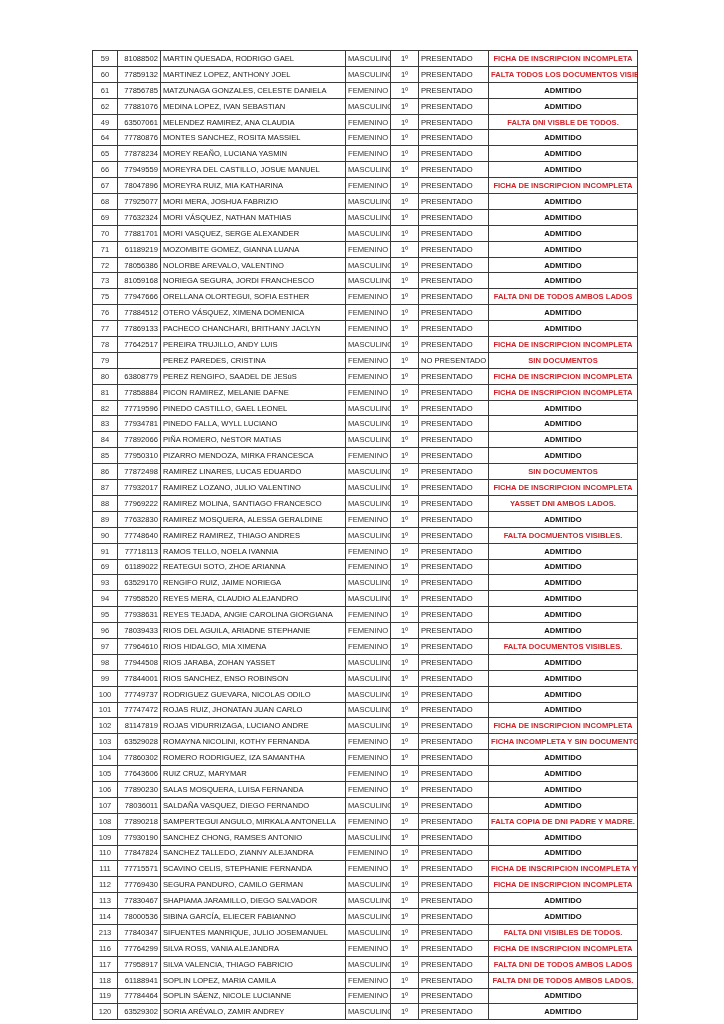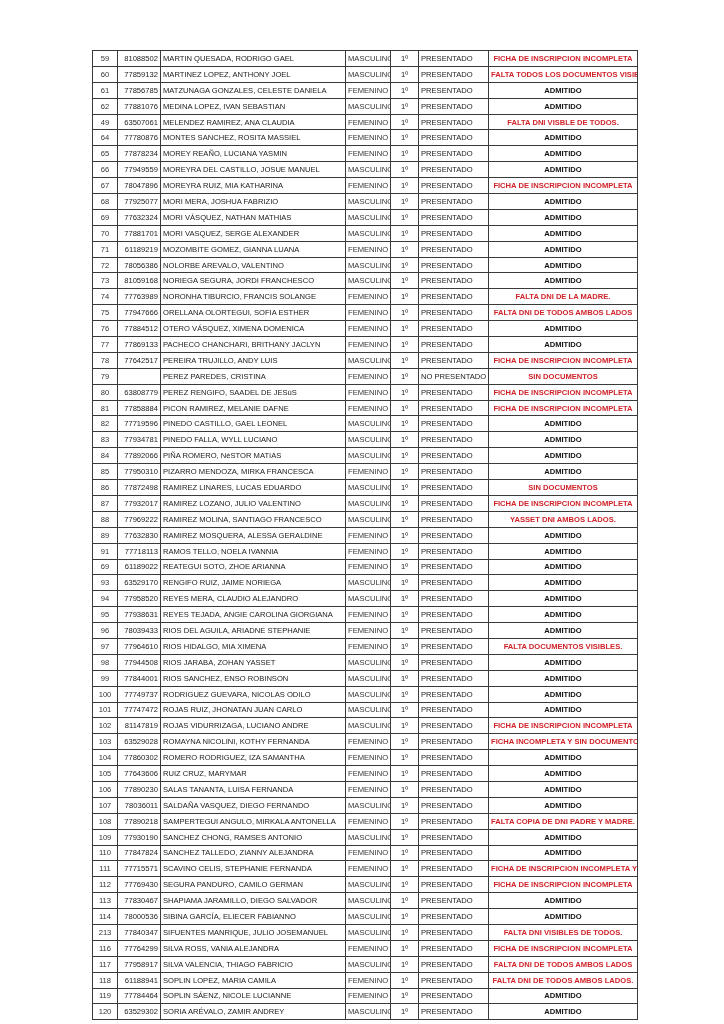--- a/index.html
+++ b/index.html
@@ -166,29 +166,20 @@
       <tr>
         <td class="c-num">73</td>
         <td class="c-dni">81059168</td>
         <td class="c-name">NORIEGA SEGURA, JORDI FRANCHESCO</td>
         <td class="c-sex">MASCULINO</td>
         <td class="c-grade">1º</td>
         <td class="c-state">PRESENTADO</td>
         <td class="c-obs ok" style="color: rgb(17, 17, 17);">ADMITIDO</td>
       </tr>
       <tr>
-        <td class="c-num">74</td>
-        <td class="c-dni">77763989</td>
-        <td class="c-name">NORONHA TIBURCIO, FRANCIS SOLANGE</td>
-        <td class="c-sex">FEMENINO</td>
-        <td class="c-grade">1º</td>
-        <td class="c-state">PRESENTADO</td>
-        <td class="c-obs bad" style="color: rgb(208, 35, 42);">FALTA DNI DE LA MADRE.</td>
-      </tr>
-      <tr>
         <td class="c-num">75</td>
         <td class="c-dni">77947666</td>
         <td class="c-name">ORELLANA OLORTEGUI, SOFIA ESTHER</td>
         <td class="c-sex">FEMENINO</td>
         <td class="c-grade">1º</td>
         <td class="c-state">PRESENTADO</td>
         <td class="c-obs bad" style="color: rgb(208, 35, 42);">FALTA DNI DE TODOS AMBOS LADOS</td>
       </tr>
       <tr>
         <td class="c-num">76</td>
@@ -310,20 +301,29 @@
       <tr>
         <td class="c-num">89</td>
         <td class="c-dni">77632830</td>
         <td class="c-name">RAMIREZ MOSQUERA, ALESSA GERALDINE</td>
         <td class="c-sex">FEMENINO</td>
         <td class="c-grade">1º</td>
         <td class="c-state">PRESENTADO</td>
         <td class="c-obs ok" style="color: rgb(17, 17, 17);">ADMITIDO</td>
       </tr>
       <tr>
+        <td class="c-num">90</td>
+        <td class="c-dni">77748640</td>
+        <td class="c-name">RAMIREZ RAMIREZ, THIAGO ANDRES</td>
+        <td class="c-sex">MASCULINO</td>
+        <td class="c-grade">1º</td>
+        <td class="c-state">PRESENTADO</td>
+        <td class="c-obs bad" style="color: rgb(208, 35, 42);">FALTA DOCMUENTOS VISIBLES.</td>
+      </tr>
+      <tr>
         <td class="c-num">91</td>
         <td class="c-dni">77718113</td>
         <td class="c-name">RAMOS TELLO, NOELA IVANNIA</td>
         <td class="c-sex">FEMENINO</td>
         <td class="c-grade">1º</td>
         <td class="c-state">PRESENTADO</td>
         <td class="c-obs ok" style="color: rgb(17, 17, 17);">ADMITIDO</td>
       </tr>
       <tr>
         <td class="c-num">69</td>
@@ -447,21 +447,21 @@
         <td class="c-dni">77643606</td>
         <td class="c-name">RUIZ CRUZ, MARYMAR</td>
         <td class="c-sex">FEMENINO</td>
         <td class="c-grade">1º</td>
         <td class="c-state">PRESENTADO</td>
         <td class="c-obs ok" style="color: rgb(17, 17, 17);">ADMITIDO</td>
       </tr>
       <tr>
         <td class="c-num">106</td>
         <td class="c-dni">77890230</td>
-        <td class="c-name">SALAS TANANTA, LUISA FERNANDA</td>
+        <td class="c-name">SALAS MOSQUERA, LUISA FERNANDA</td>
         <td class="c-sex">FEMENINO</td>
         <td class="c-grade">1º</td>
         <td class="c-state">PRESENTADO</td>
         <td class="c-obs ok" style="color: rgb(17, 17, 17);">ADMITIDO</td>
       </tr>
       <tr>
         <td class="c-num">107</td>
         <td class="c-dni">78036011</td>
         <td class="c-name">SALDAÑA VASQUEZ, DIEGO FERNANDO</td>
         <td class="c-sex">MASCULINO</td>

